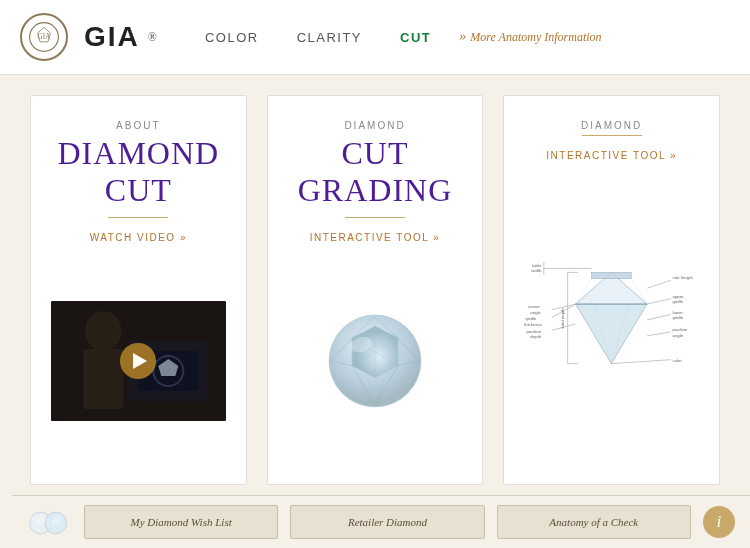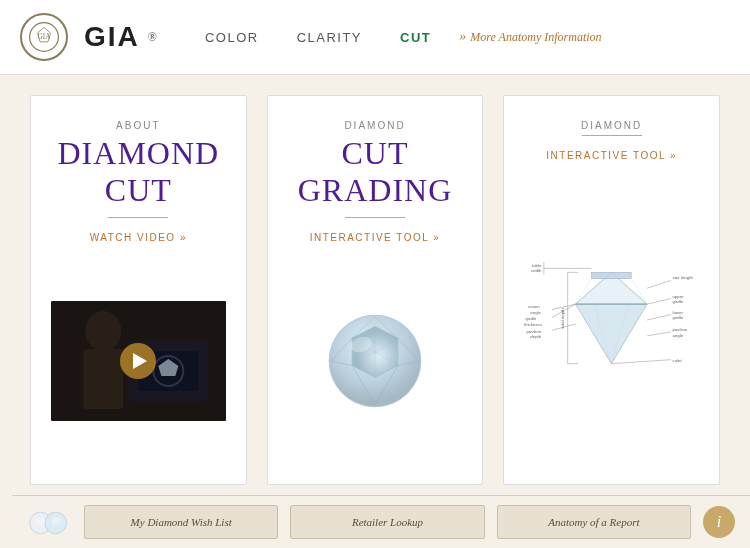--- a/index.html
+++ b/index.html
@@ -196,21 +196,20 @@
       bottom: 0;
       left: 12px;
       right: 0;
       height: 53px;
       background: #f5f0e8;
       border-top: 1px solid #d5cfc0;
       display: flex;
       align-items: center;
       padding: 4px 15px;
       gap: 12px;
-      justify-content: flex-end;
     }
     .diamond-gems {
       width: 45px;
       height: 35px;
       display: flex;
       align-items: center;
       justify-content: center;
       flex-shrink: 0;
     }
     .bottom-btn {
@@ -420,21 +419,21 @@
       <circle cx="15" cy="18" r="12" fill="#e8f0f8" stroke="#aac0d0" stroke-width="0.8" opacity="0.8"></circle>
       <circle cx="32" cy="18" r="12" fill="#d8eaf8" stroke="#aac0d0" stroke-width="0.8" opacity="0.8"></circle>
       <ellipse cx="15" cy="16" rx="6" ry="4" fill="#fff" opacity="0.3" transform="rotate(-15,15,16)"></ellipse>
       <ellipse cx="32" cy="16" rx="6" ry="4" fill="#fff" opacity="0.3" transform="rotate(-15,32,16)"></ellipse>
     </svg>
   </div>
   <div class="bottom-btn">
     <span>My Diamond Wish List</span>
   </div>
   <div class="bottom-btn">
-    <span>Retailer Lookup</span>
+    <span>Retailer Diamond</span>
   </div>
   <div class="bottom-btn">
-    <span>Anatomy of a Report</span>
+    <span>Anatomy of a Check</span>
   </div>
   <div class="info-btn">
     <span style="font-style:italic;">i</span>
   </div>
 </div>
 
 </body></html>

